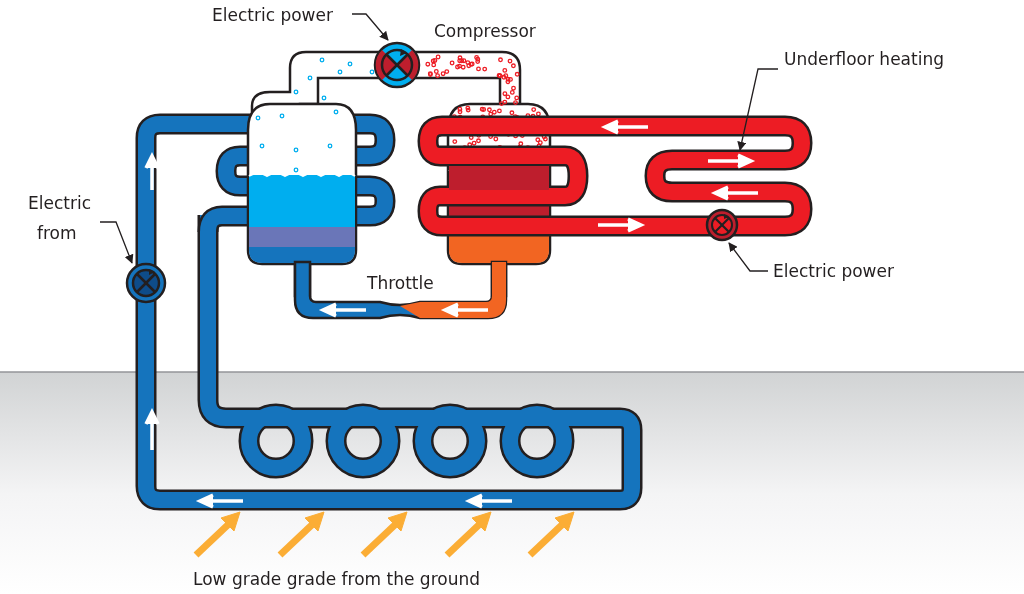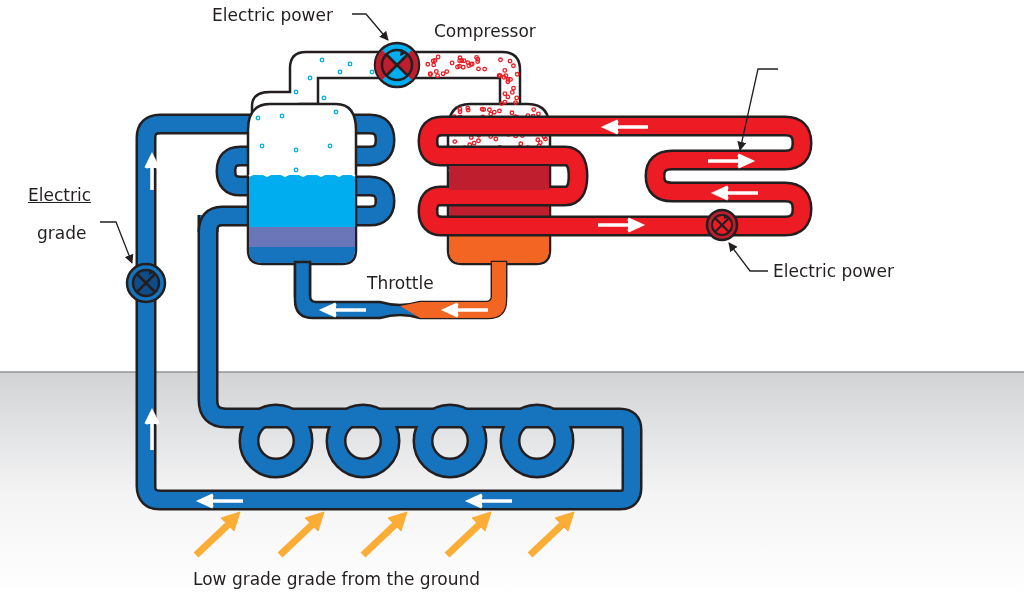--- a/index.html
+++ b/index.html
@@ -306,18 +306,19 @@
   <g fill="none" stroke="#231f20" stroke-width="1.3">
     <path d="M 352,14 L 366,14 L 388,40" marker-end="url(#blackArrow)"></path>
     <path d="M 100,222 L 116,222 L 132,263" marker-end="url(#blackArrow)"></path>
     <path d="M 778,69 L 758,69 L 740,150" marker-end="url(#blackArrow)"></path>
     <path d="M 768,271 L 750,271 L 729,243" marker-end="url(#blackArrow)"></path>
   </g>
 </svg>
 
   <div class="lbl" style="left:212px;top:4px;">Electric power</div>
   <div class="lbl" style="left:434px;top:20px;">Compressor</div>
-  <div class="lbl" style="left:28px;top:184px;text-decoration:underline;">Electric</div>
-  <div class="lbl" style="left:37px;top:222px;">grade</div>
+  <div class="lbl" style="left:784px;top:48px;">Underfloor heating</div>
+  <div class="lbl" style="left:28px;top:192px;">Electric</div>
+  <div class="lbl" style="left:37px;top:222px;">from</div>
   <div class="lbl" style="left:367px;top:272px;">Throttle</div>
   <div class="lbl" style="left:773px;top:260px;">Electric power</div>
   <div class="lbl" style="left:193px;top:568px;">Low grade grade from the ground</div>
 </div>
 
 </body></html>

